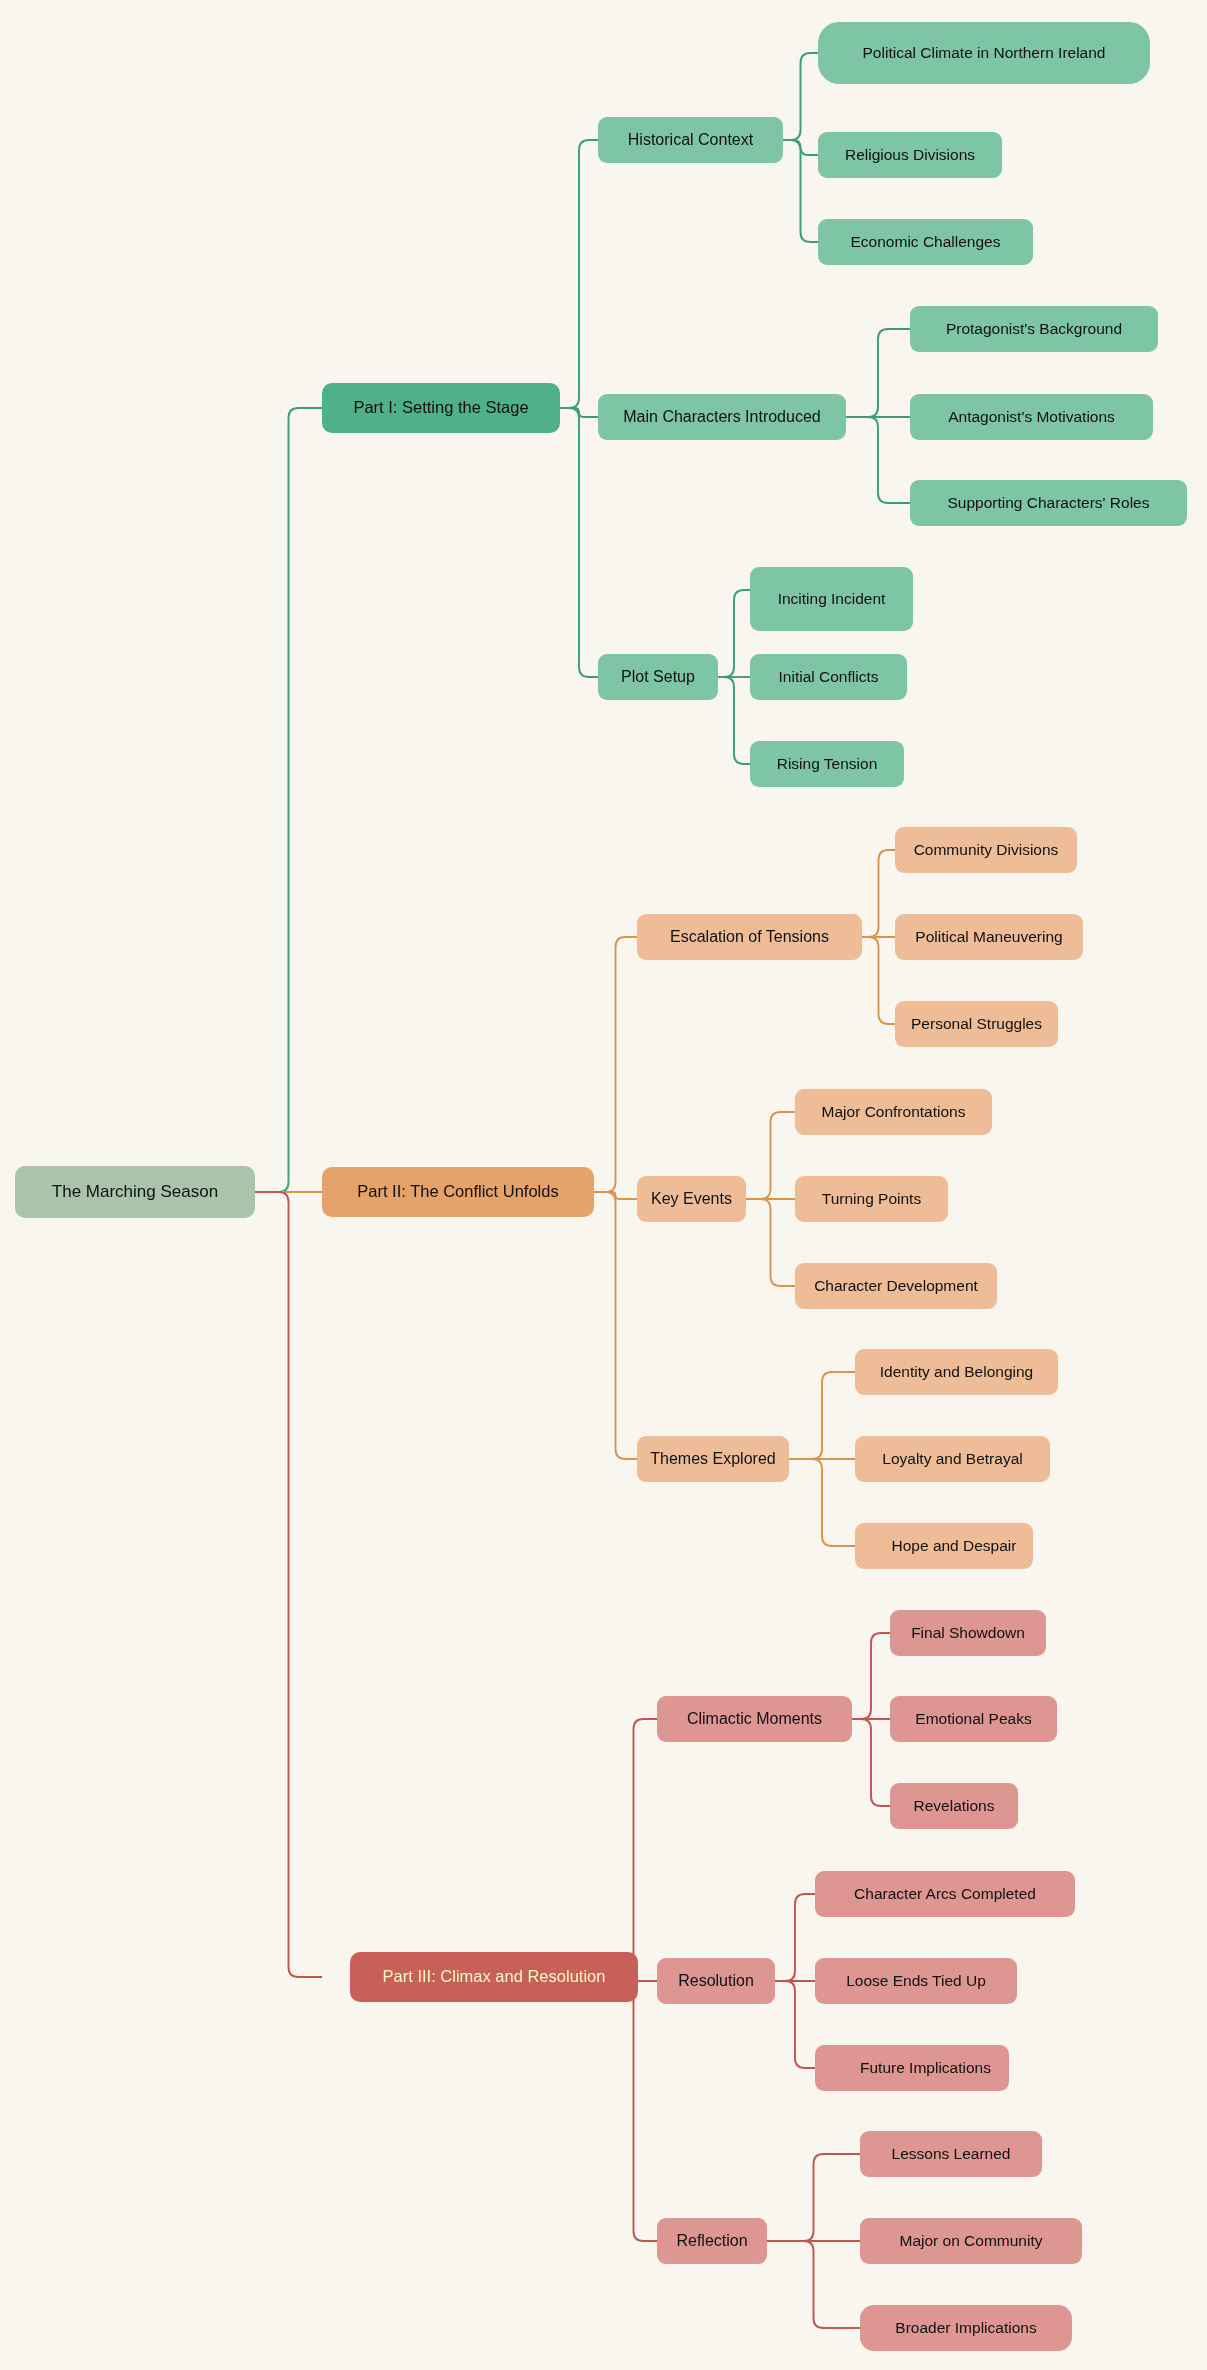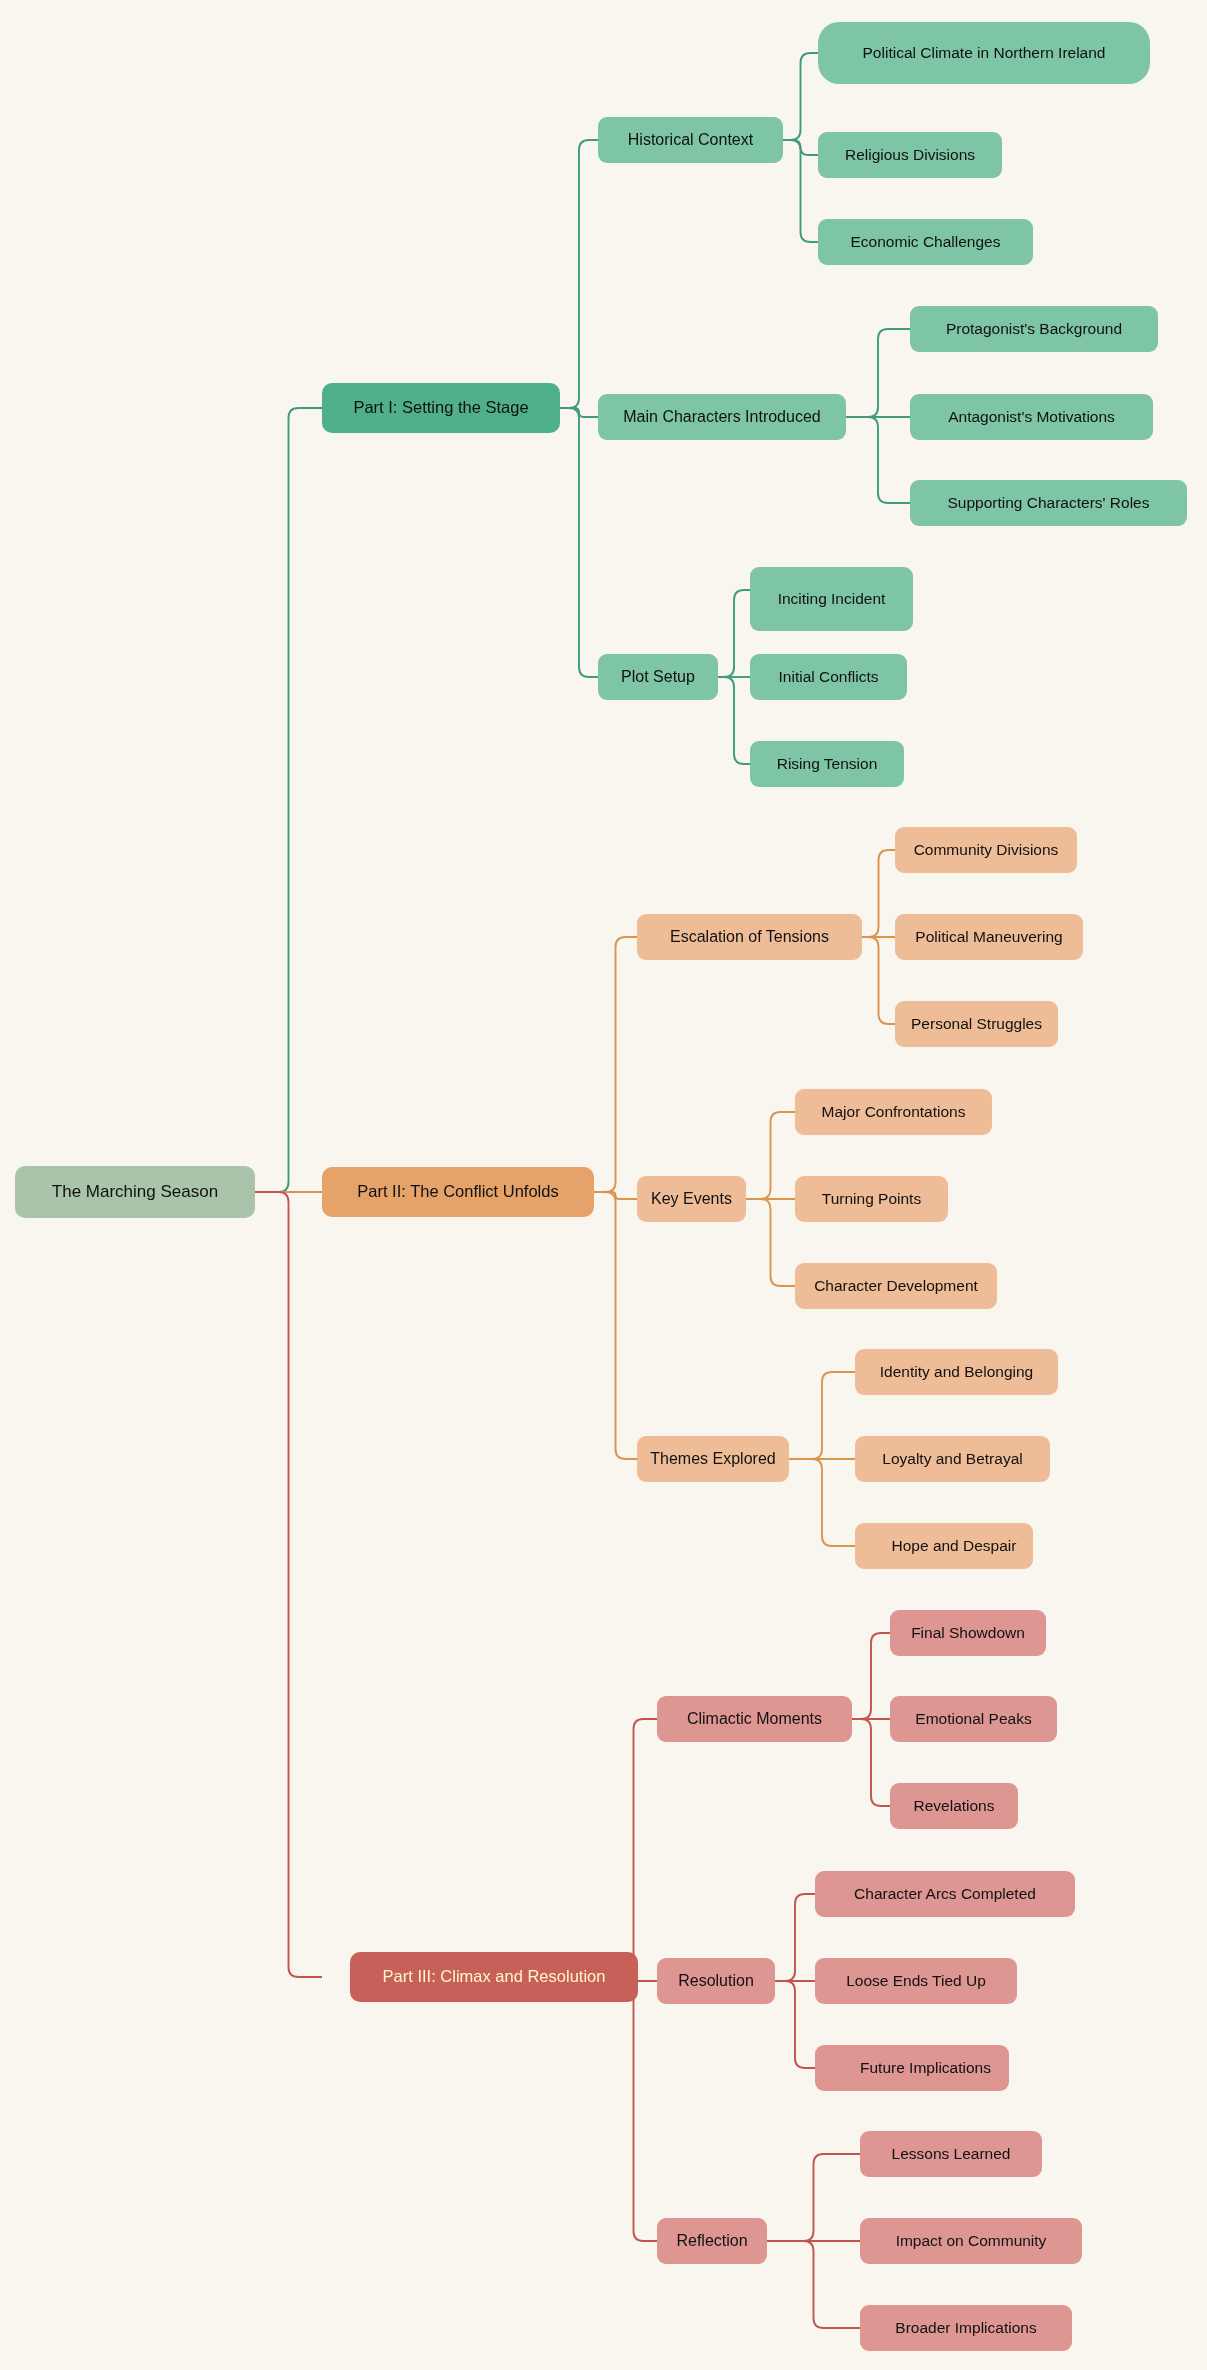--- a/index.html
+++ b/index.html
@@ -134,17 +134,17 @@
       <div class="node r-light lvl2" style="left: 657px; top: 1696px; width: 195px; height: 46px;">Climactic Moments</div>
       <div class="node r-light lvl3" style="left: 890px; top: 1610px; width: 156px; height: 46px;">Final Showdown</div>
       <div class="node r-light lvl3" style="left: 890px; top: 1696px; width: 167px; height: 46px;">Emotional Peaks</div>
       <div class="node r-light lvl3" style="left: 890px; top: 1783px; width: 128px; height: 46px;">Revelations</div>
       <div class="node r-light lvl2" style="left: 657px; top: 1958px; width: 118px; height: 46px;">Resolution</div>
       <div class="node r-light lvl3" style="left: 815px; top: 1871px; width: 260px; height: 46px;">Character Arcs Completed</div>
       <div class="node r-light lvl3" style="left: 815px; top: 1958px; width: 202px; height: 46px;">Loose Ends Tied Up</div>
       <div class="node r-light lvl3" style="left: 815px; top: 2045px; width: 194px; height: 46px; padding-left: 39px;">Future Implications</div>
       <div class="node r-light lvl2" style="left: 657px; top: 2218px; width: 110px; height: 46px;">Reflection</div>
       <div class="node r-light lvl3" style="left: 860px; top: 2131px; width: 182px; height: 46px;">Lessons Learned</div>
-      <div class="node r-light lvl3" style="left: 860px; top: 2218px; width: 222px; height: 46px;">Impact on Community</div>
-      <div class="node r-light lvl3" style="left: 860px; top: 2305px; width: 212px; height: 46px;">Broader Implications</div>
+      <div class="node r-light lvl3" style="left: 860px; top: 2218px; width: 222px; height: 46px;">Major on Community</div>
+      <div class="node r-light lvl3" style="left: 860px; top: 2305px; width: 212px; height: 46px; border-radius: 14px;">Broader Implications</div>
       <div class="node root" style="left: 15px; top: 1166px; width: 240px; height: 52px;">The Marching Season</div>
     </div>
 </div>
 
 </body></html>

